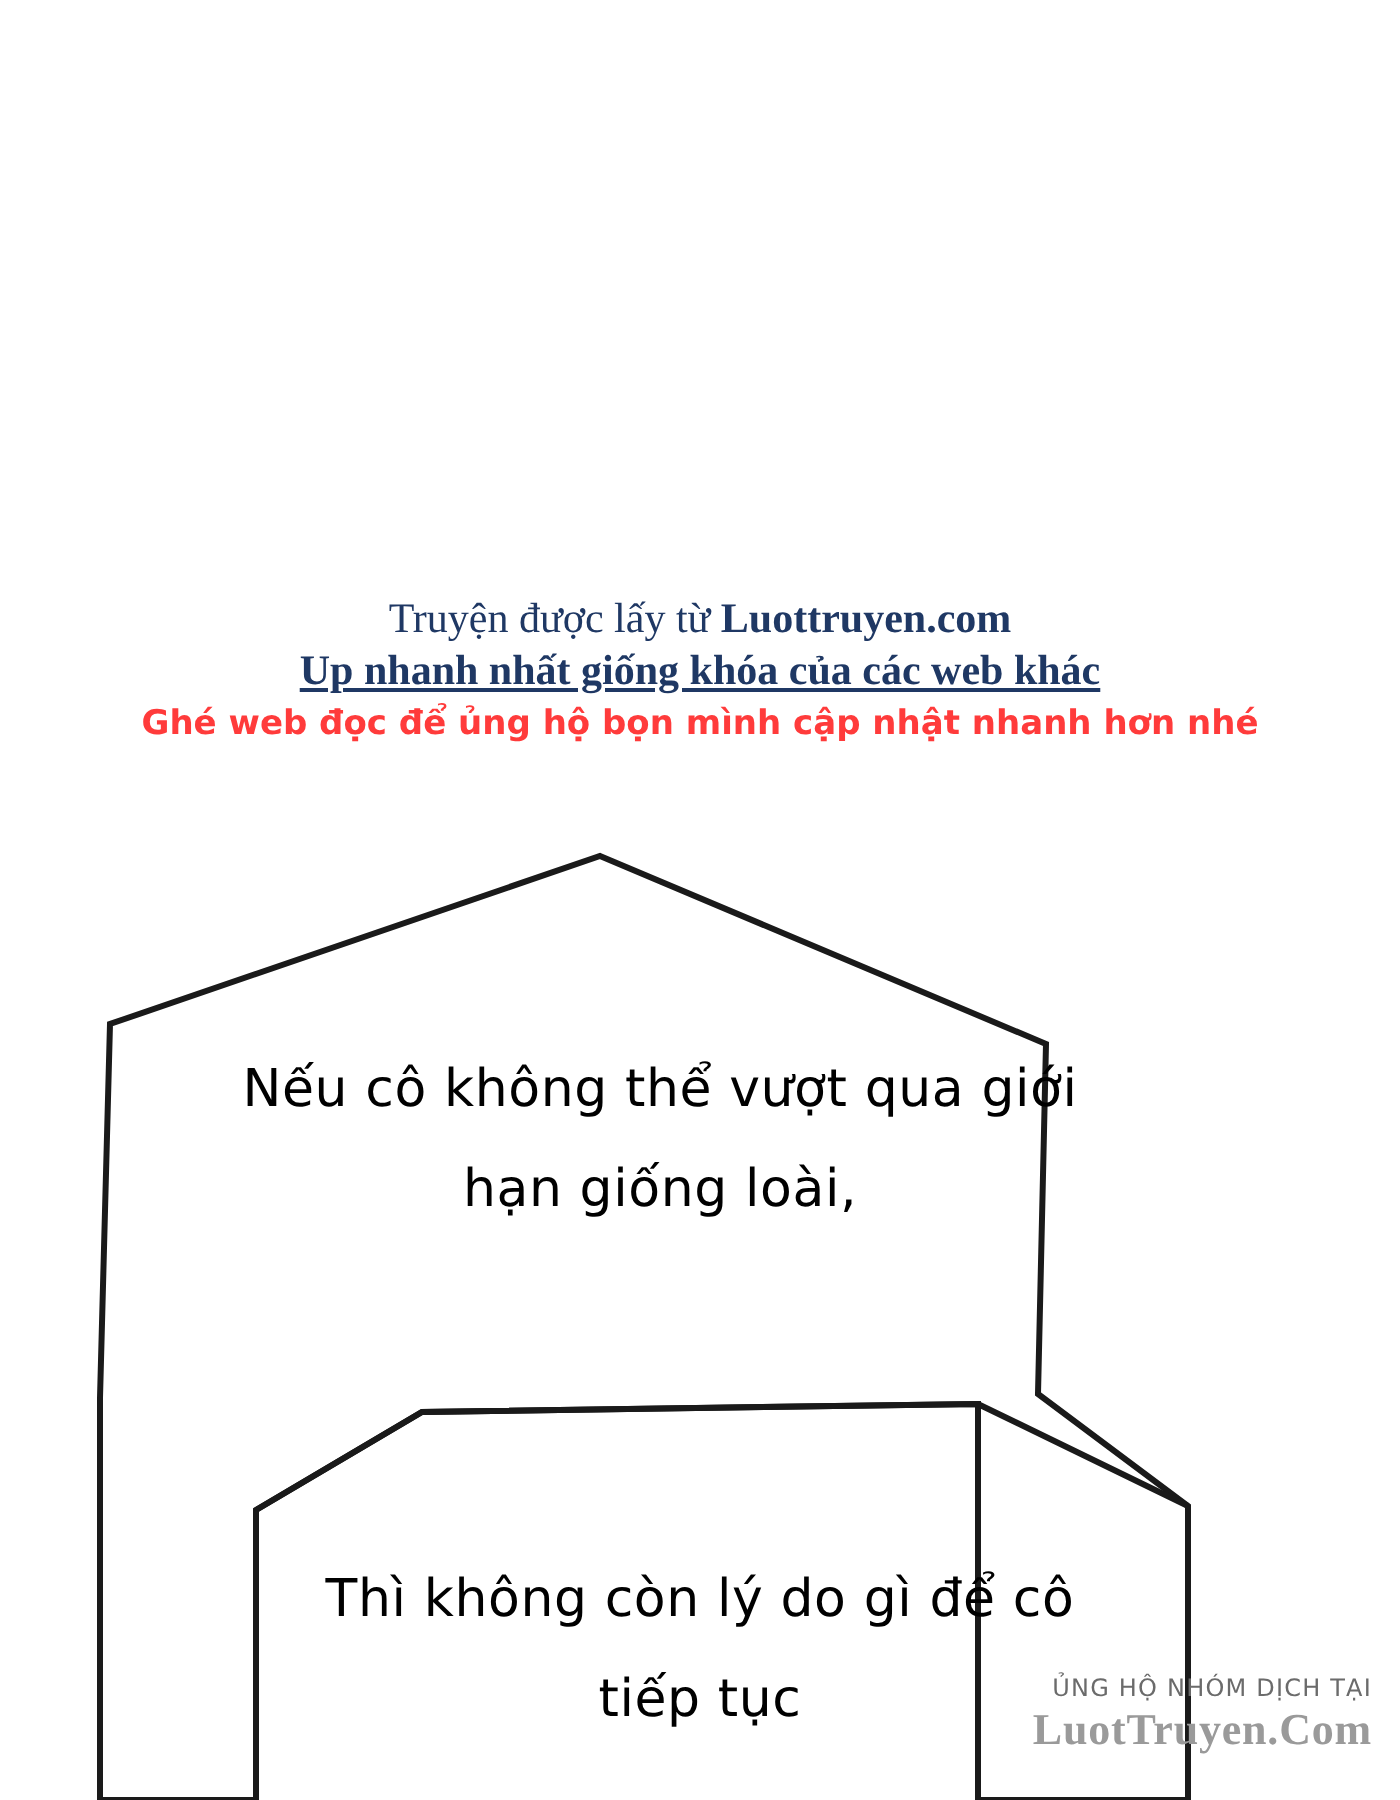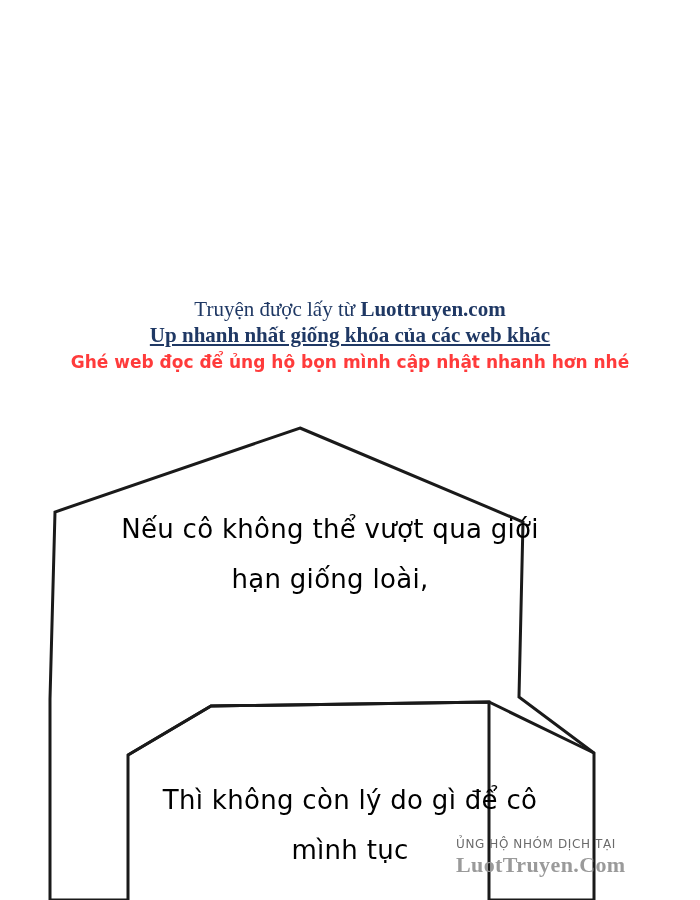--- a/index.html
+++ b/index.html
@@ -70,35 +70,35 @@
     position: absolute;
     text-align: center;
     font-family: "DejaVu Sans", sans-serif;
     color: #000000;
     font-size: 26px;
     line-height: 50px;
     letter-spacing: 0.3px;
   }
   #bubble1-text {
     left: 120px;
-    top: 94px;
+    top: 110px;
     width: 420px;
   }
   #bubble2-text {
     left: 150px;
     top: 365px;
     width: 400px;
   }
 
   
   .group-wm {
     position: absolute;
     right: 14px;
     bottom: 22px;
-    text-align: left;
+    text-align: right;
     width: 230px;
   }
   .group-wm .line-a {
     font-family: "DejaVu Sans", sans-serif;
     font-size: 12px;
     letter-spacing: 0.6px;
     color: #6b6b6b;
     white-space: nowrap;
   }
   .group-wm .line-b {
@@ -126,21 +126,21 @@
 
   <div class="panel">
     <svg class="bubble-svg" width="700" height="490" viewBox="0 0 700 490">
 
       <polygon points="300,18 523,112 519,287 594,343 594,490 489,490 489,292 211,296 128,345 128,490 50,490 50,289 55,102" fill="#ffffff" stroke="#1a1a1a" stroke-width="3" stroke-linejoin="miter"></polygon>
 
       <polyline points="128,345 211,296 489,292 594,343" fill="none" stroke="#1a1a1a" stroke-width="3"></polyline>
     </svg>
 
     <div class="bubble-text" id="bubble1-text">Nếu cô không thể vượt qua giới hạn giống loài,</div>
-    <div class="bubble-text" id="bubble2-text">Thì không còn lý do gì để cô mình tục</div>
+    <div class="bubble-text" id="bubble2-text">Thì không còn lý do gì để cô tiếp tục</div>
   </div>
 
   <div class="group-wm">
     <div class="line-a">ỦNG HỘ NHÓM DỊCH TẠI</div>
     <div class="line-b">LuotTruyen.Com</div>
   </div>
 
 </div>
 
 </body></html>

